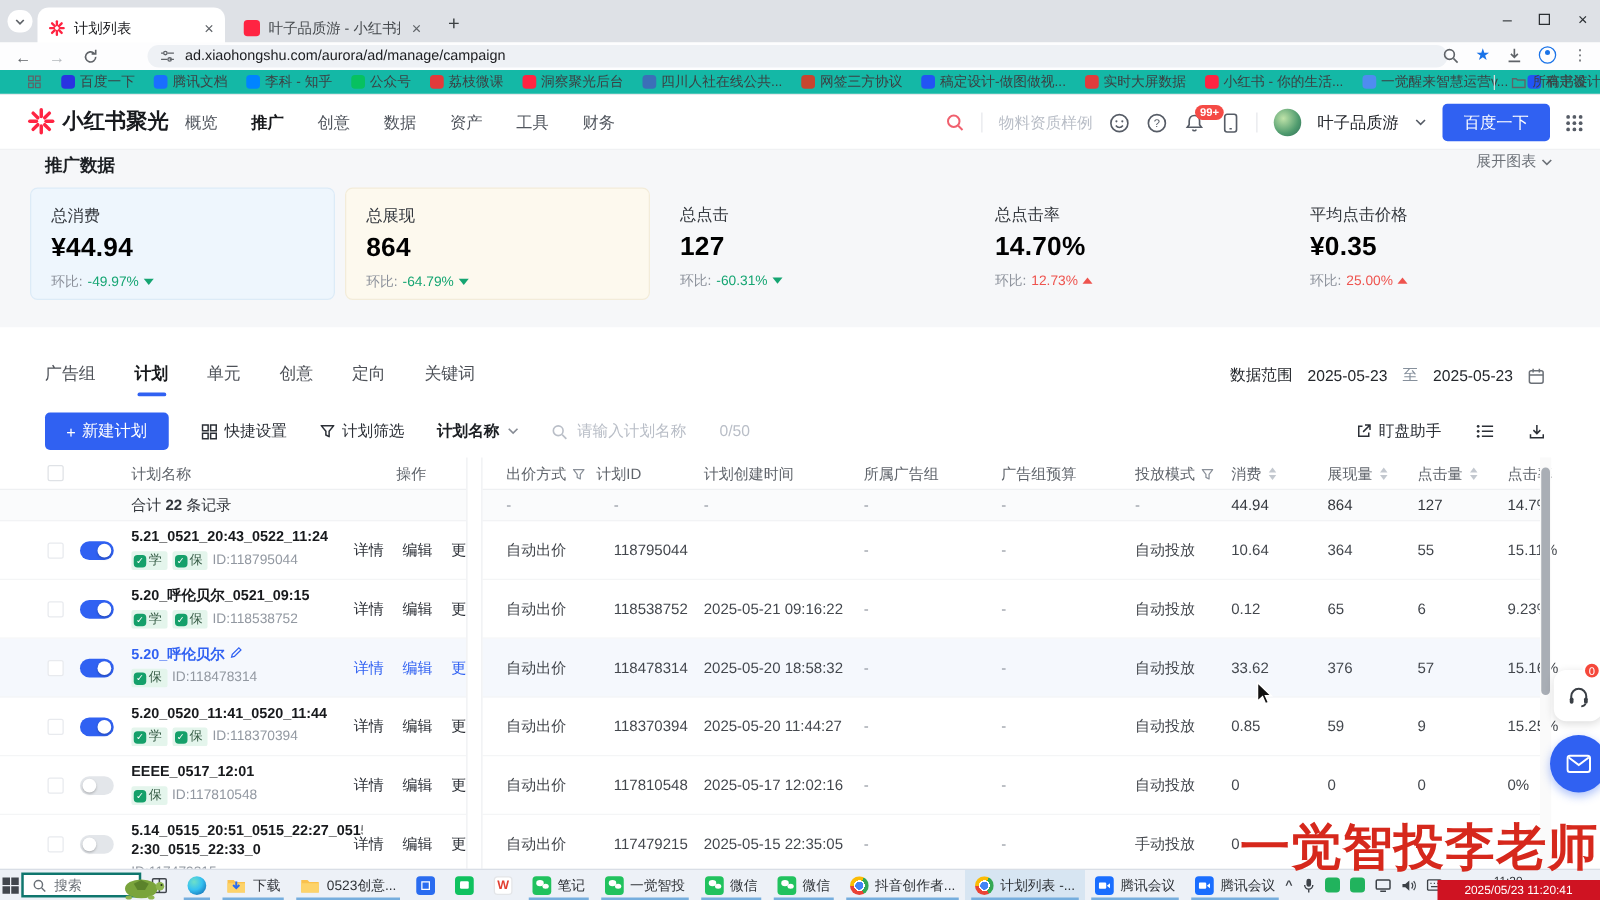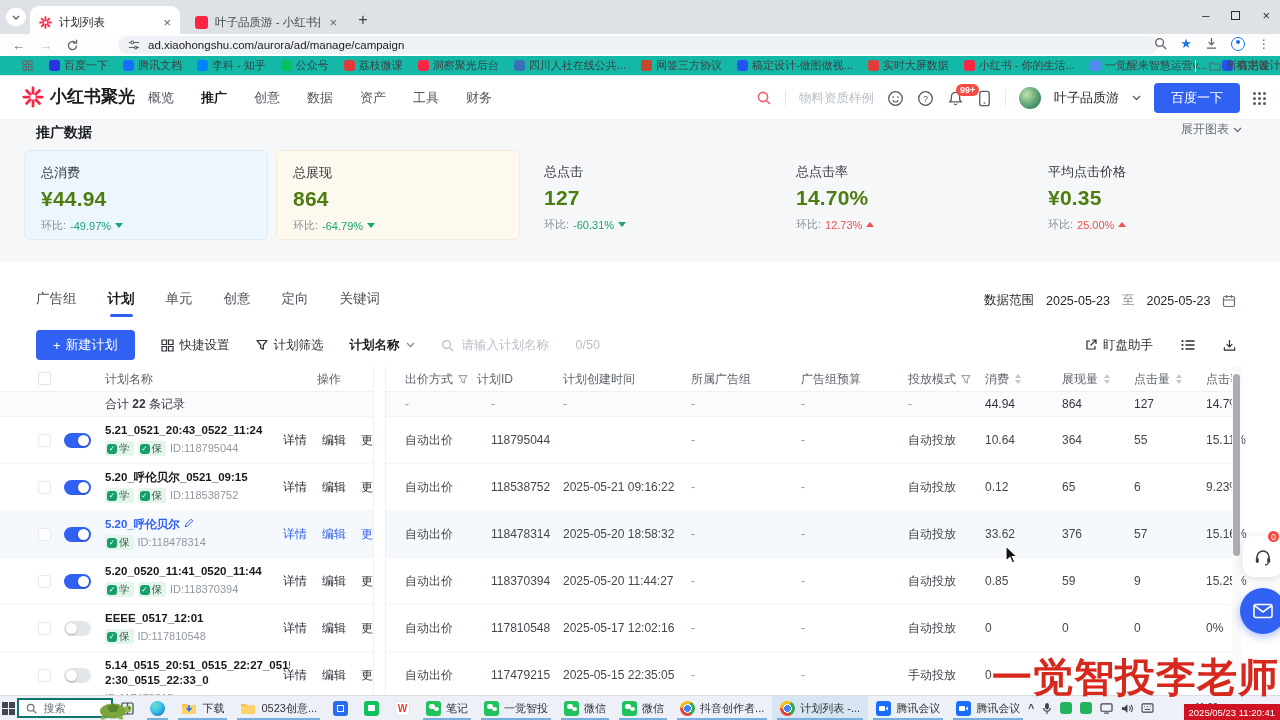--- a/index.html
+++ b/index.html
@@ -58,21 +58,21 @@
   .griddots{display:grid;grid-template-columns:repeat(3,3px);grid-gap:2px;}
   .griddots i{width:3px;height:3px;border-radius:50%;background:#565c66;}
 
   
   .overviewbg{position:absolute;top:120px;left:0;right:0;height:142px;background:#f6f7f9;}
   .ovtitle{position:absolute;left:36px;top:124px;font-size:14px;font-weight:700;color:#1c1f23;}
   .expand{position:absolute;right:38px;top:121px;font-size:12px;color:#6b7077;display:flex;gap:4px;align-items:center;}
   .cards{position:absolute;left:24px;top:150px;display:flex;gap:8px;}
   .card{width:244px;height:90px;border-radius:6px;padding:13px 16px;}
   .card .clabel{font-size:13px;color:#34383e;}
-  .card .cvalue{font-size:21px;font-weight:700;color:#4d7c0f;margin-top:5px;letter-spacing:.2px;}
+  .card .cvalue{font-size:21px;font-weight:700;color:#000000;margin-top:5px;letter-spacing:.2px;}
   .card .ccmp{margin-top:7px;font-size:11px;color:#8a8f99;display:flex;align-items:center;gap:4px;}
   .tri-dn{width:0;height:0;border-left:4px solid transparent;border-right:4px solid transparent;border-top:5px solid #15a572;}
   .tri-up{width:0;height:0;border-left:4px solid transparent;border-right:4px solid transparent;border-bottom:5px solid #ee534e;}
 
   
   .panel{position:absolute;top:262px;left:0;right:0;bottom:25px;background:#fff;}
   .ptabs{position:absolute;left:36px;top:290px;display:flex;gap:31px;font-size:13.5px;color:#4e5259;z-index:2;}
   .ptab{position:relative;padding-bottom:9px;}
   .ptab.on{color:#17191c;font-weight:700;}
   .ptab.on::after{content:"";position:absolute;left:2px;right:2px;bottom:0;height:3px;border-radius:2px;background:#3061f2;}
@@ -151,21 +151,21 @@
   .turtle{position:absolute;right:-30px;top:-1px;z-index:2;}
   .tbitem{display:flex;align-items:center;gap:5px;padding:0 8px;font-size:11px;color:#2f3338;position:relative;white-space:nowrap;}
   .tbitem.open::after{content:"";position:absolute;left:5px;right:5px;bottom:0;height:2px;background:#76aede;}
   .tbitem.active{background:#d7e5f2;}
   .tbi{width:15px;height:15px;border-radius:3px;display:inline-block;flex:0 0 auto;}
   .tray{margin-left:auto;display:flex;align-items:center;gap:8px;padding-right:126px;color:#3c4147;}
   .tray .chev{font-size:10px;font-weight:700;}
   .greensq{width:12px;height:12px;border-radius:3px;background:#21b35d;}
   .clock{position:absolute;right:62px;bottom:9px;font-size:9.5px;color:#2f3338;z-index:10;}
   .rec-stamp{position:absolute;right:0;bottom:0;height:16px;background:#cf1322;color:#fff;font-size:9.5px;
-    display:flex;align-items:center;padding:0 5px;z-index:12;white-space:nowrap;}
+    display:flex;align-items:center;padding:0 22px;z-index:12;white-space:nowrap;}
 </style>
 </head>
 <body>
 
 <div class="screen">
 
   <div class="tabstrip">
     <div class="tabsearch">
       <svg width="8" height="5" viewBox="0 0 8 5">
           <path d="M1 1l3 3 3-3" fill="none" stroke="#5f6368" stroke-width="1.4"></path>

